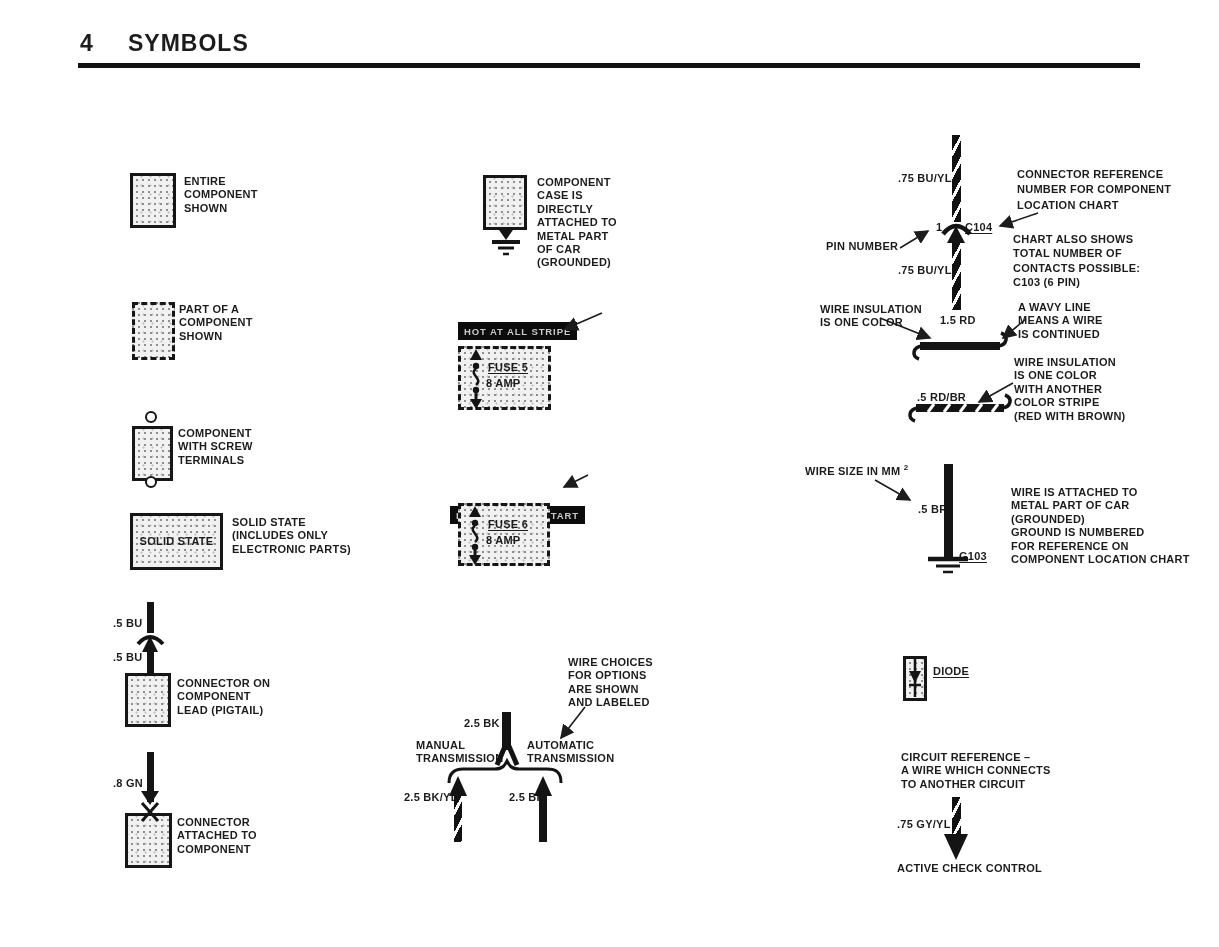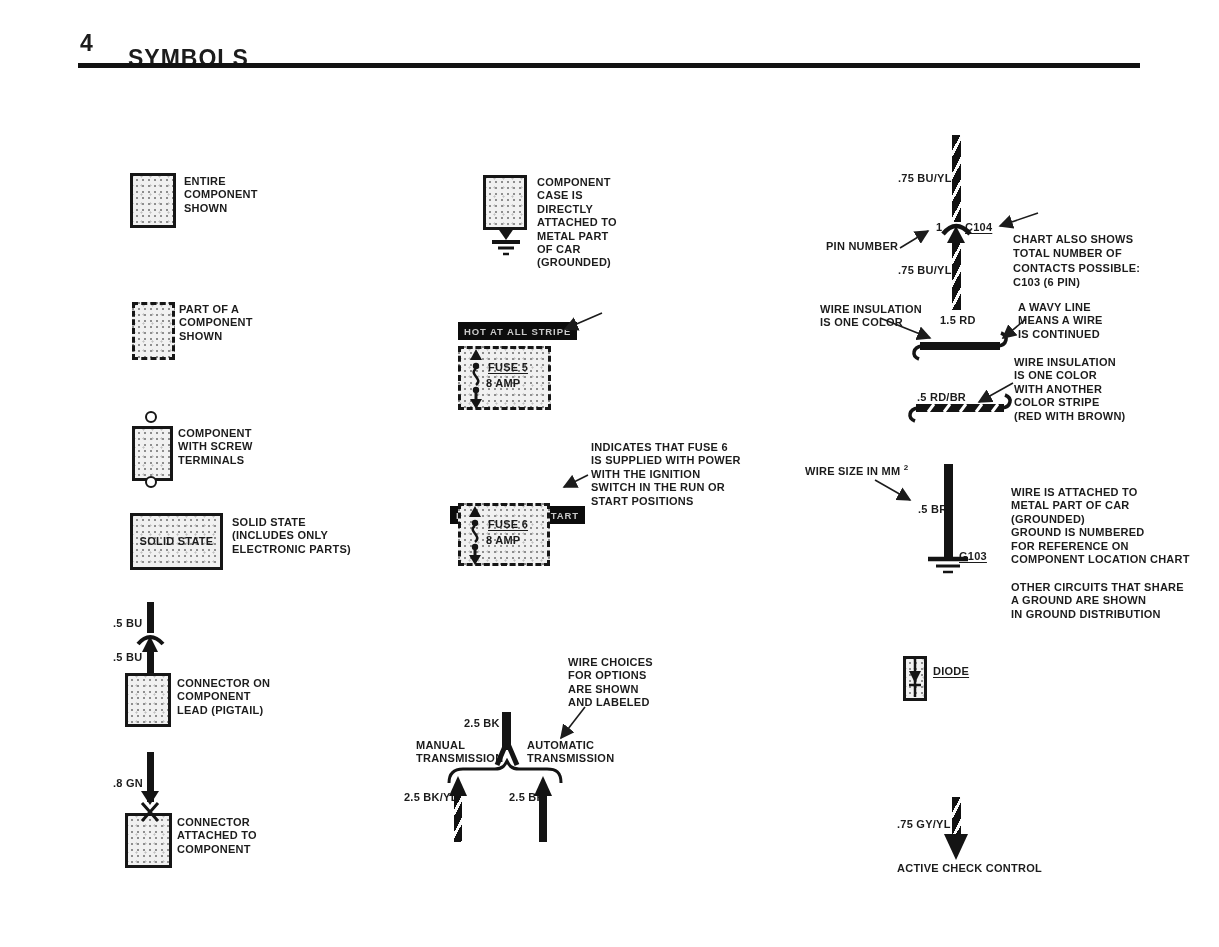--- a/index.html
+++ b/index.html
@@ -28,21 +28,21 @@
   .flexc { display:flex; align-items:center; justify-content:center; }
   .overlay { position:absolute; left:0; top:0; pointer-events:none; }
   sup { font-size:8px; }
 </style>
 </head>
 <body>
 
 <div class="page">
 
   <div class="txt big" style="left:80px; top:32px;">4</div>
-  <div class="txt big" style="left:128px; top:32px;margin-top:15px;">SYMBOLS</div>
+  <div class="txt big" style="left:128px; top:32px;">SYMBOLS</div>
   <div class="rule" style="left:78px; top:63px; width:1062px; height:5px;"></div>
 
   <div class="sym-box stipple" style="left:130px; top:173px; width:46px; height:55px;"></div>
   <div class="txt" style="left:184px; top:175px;">ENTIRE
 COMPONENT
 SHOWN</div>
 
   <div class="sym-box dashedb stipple" style="left:132px; top:302px; width:43px; height:58px;"></div>
   <div class="txt" style="left:179px; top:303px;">PART OF A
 COMPONENT
@@ -86,25 +86,20 @@
 METAL PART
 OF CAR
 (GROUNDED)</div>
 
   <div class="banner" style="left:458px; top:322px;">HOT AT ALL STRIPE</div>
   <div class="sym-box dashedb stipple" style="left:458px; top:346px; width:93px; height:64px;"></div>
   <div class="txt und" style="left:488px; top:361px;">FUSE 5</div>
   <div class="txt" style="left:486px; top:377px;">8 AMP</div>
 
   <div class="banner" style="left:450px; top:479px;margin-top:27px;">HOT IN RUN OR START</div>
-  <div class="txt" style="left:591px; top:441px;">INDICATES THAT FUSE 6
-IS SUPPLIED WITH POWER
-WITH THE IGNITION
-SWITCH IN THE RUN OR
-START POSITIONS</div>
   <div class="sym-box dashedb stipple" style="left:458px; top:503px; width:92px; height:63px;"></div>
   <div class="txt und" style="left:488px; top:518px;">FUSE 6</div>
   <div class="txt" style="left:486px; top:534px;">8 AMP</div>
 
   <div class="txt" style="left:568px; top:656px;">WIRE CHOICES
 FOR OPTIONS
 ARE SHOWN
 AND LABELED</div>
   <div class="txt" style="left:464px; top:717px;">2.5 BK</div>
   <div class="wire" style="left:502px; top:712px; width:9px; height:38px;"></div>
@@ -117,20 +112,23 @@
   <div class="wire striped" style="left:454px; top:794px; width:8px; height:48px;"></div>
   <div class="wire" style="left:539px; top:794px; width:8px; height:48px;"></div>
 
   <div class="wire striped" style="left:952px; top:135px; width:9px; height:87px;"></div>
   <div class="txt" style="left:898px; top:172px;">.75 BU/YL</div>
   <div class="txt" style="left:936px; top:221px;">1</div>
   <div class="txt und" style="left:965px; top:221px;">C104</div>
   <div class="wire striped" style="left:952px; top:243px; width:9px; height:67px;"></div>
   <div class="txt" style="left:898px; top:264px;">.75 BU/YL</div>
   <div class="txt" style="left:826px; top:240px;">PIN NUMBER</div>
+  <div class="txt" style="left:1017px; top:167px; line-height:1.4;">CONNECTOR REFERENCE
+NUMBER FOR COMPONENT
+LOCATION CHART</div>
   <div class="txt" style="left:1013px; top:232px; line-height:1.3;">CHART ALSO SHOWS
 TOTAL NUMBER OF
 CONTACTS POSSIBLE:
 C103 (6 PIN)</div>
 
   <div class="txt" style="left:820px; top:303px;">WIRE INSULATION
 IS ONE COLOR</div>
   <div class="txt" style="left:940px; top:314px;">1.5 RD</div>
   <div class="txt" style="left:1018px; top:301px;">A WAVY LINE
 MEANS A WIRE
@@ -145,27 +143,27 @@
   <div class="txt" style="left:805px; top:463px;"><span>WIRE SIZE IN MM</span> <sup>2</sup></div>
   <div class="txt" style="left:918px; top:503px;">.5 BR</div>
   <div class="wire" style="left:944px; top:464px; width:9px; height:94px;"></div>
   <div class="txt und" style="left:959px; top:550px;">G103</div>
   <div class="txt" style="left:1011px; top:486px;">WIRE IS ATTACHED TO
 METAL PART OF CAR
 (GROUNDED)
 GROUND IS NUMBERED
 FOR REFERENCE ON
 COMPONENT LOCATION CHART</div>
-  <div class="txt" style="left:1011px; top:581px;">OTHER CIRCUITS THAT SHARE
-A GROUND ARE SHOWN
-IN GROUND DISTRIBUTION</div>
 
   <div class="sym-box stipple" style="left:903px; top:656px; width:24px; height:45px; border-width:3px;"></div>
   <div class="txt und" style="left:933px; top:654px;margin-top:11px;">DIODE</div>
 
+  <div class="txt" style="left:901px; top:751px;">CIRCUIT REFERENCE –
+A WIRE WHICH CONNECTS
+TO ANOTHER CIRCUIT</div>
   <div class="wire striped" style="left:952px; top:797px; width:9px; height:40px;"></div>
   <div class="txt" style="left:897px; top:818px;">.75 GY/YL</div>
   <div class="txt" style="left:897px; top:862px;">ACTIVE CHECK CONTROL</div>
 
   <svg class="overlay" width="1219" height="947" viewBox="0 0 1219 947">
     <defs>
       <marker id="ah" markerWidth="10" markerHeight="9" refX="8" refY="4.5" orient="auto">
         <path d="M0,0 L9,4.5 L0,9 z" fill="#1c1c1c"></path>
       </marker>
     </defs>

